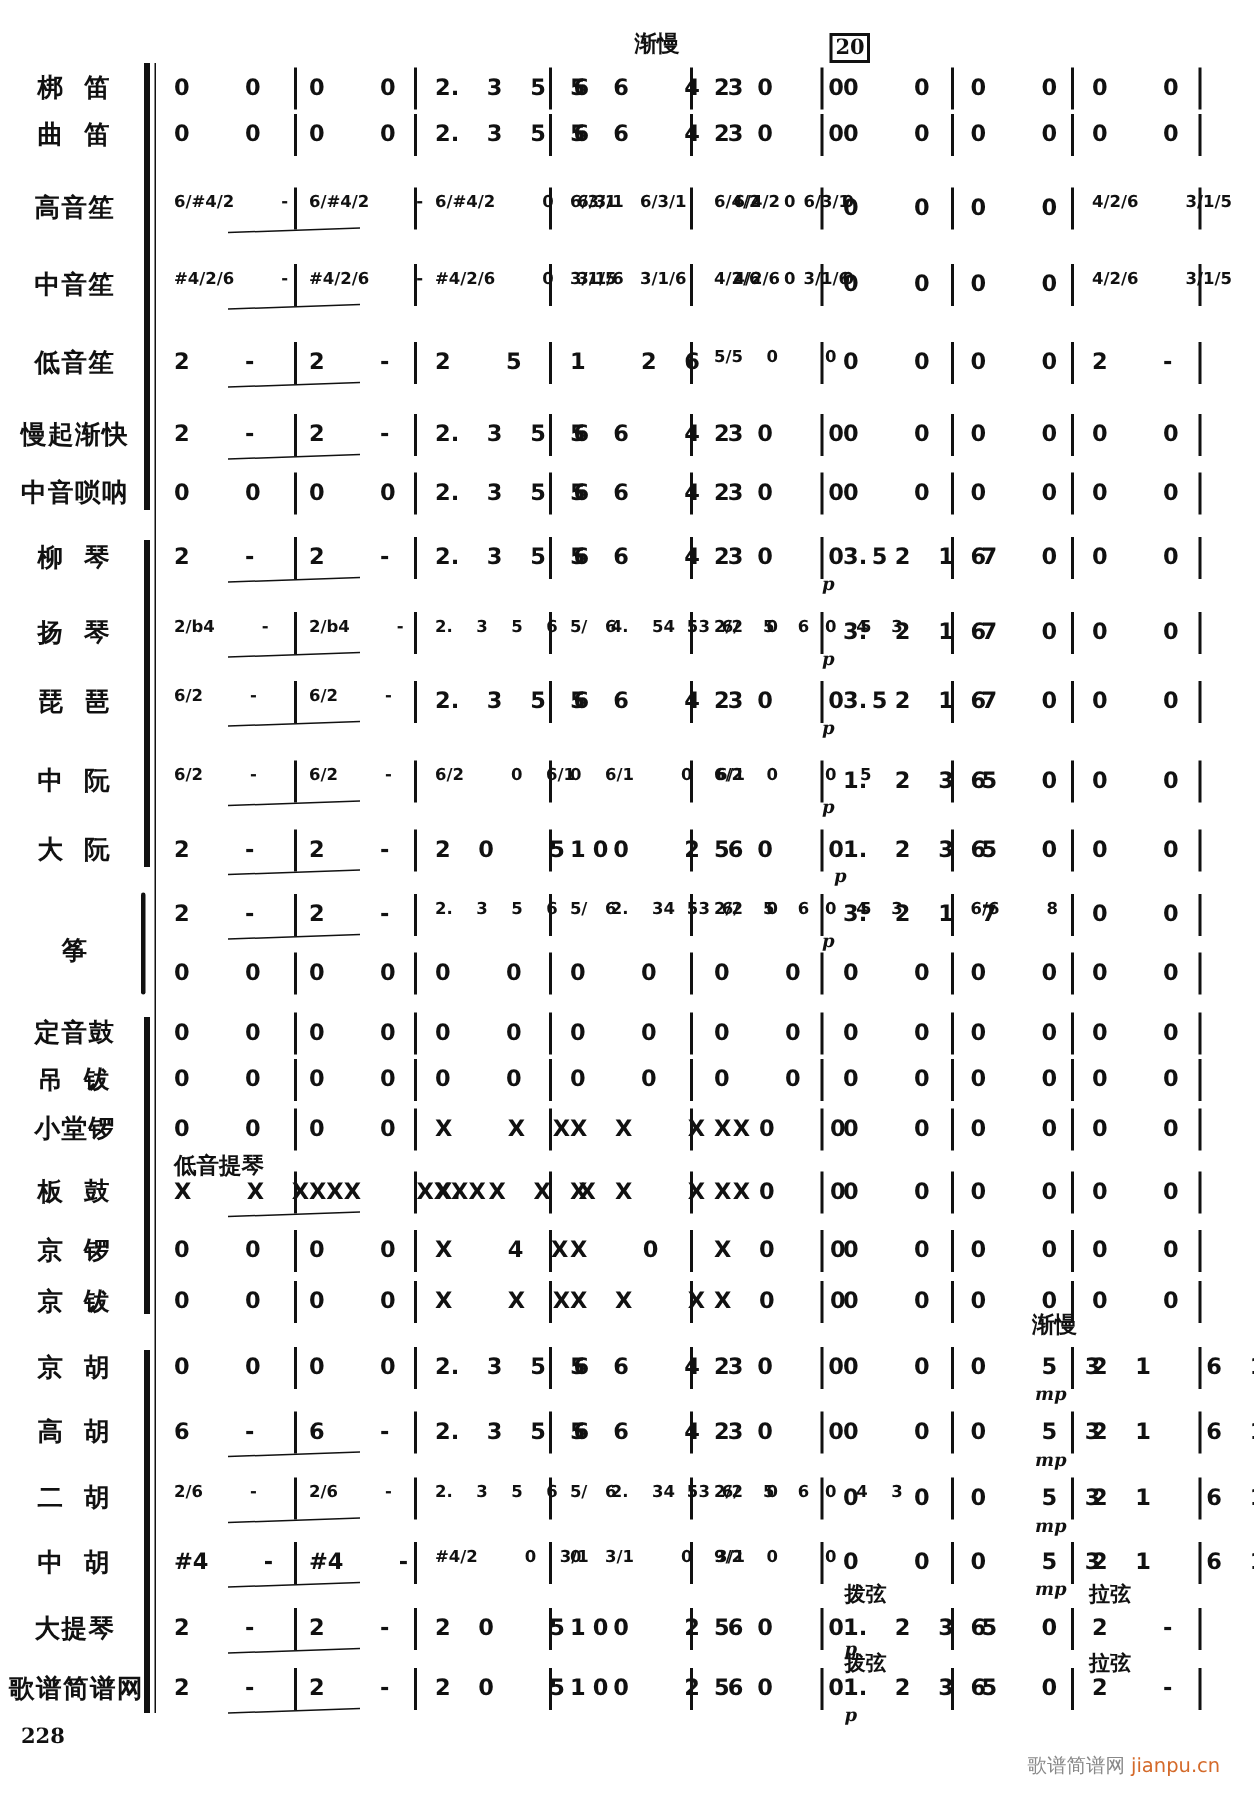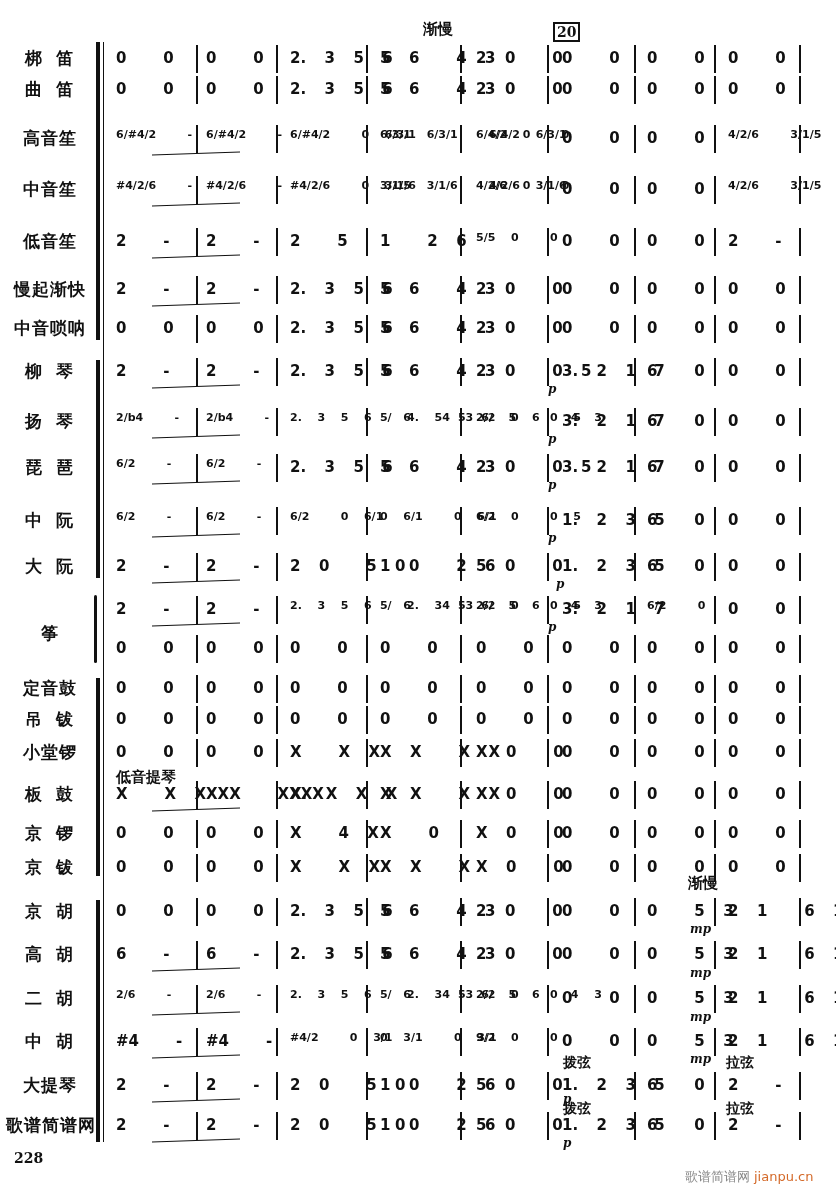--- a/index.html
+++ b/index.html
@@ -249,21 +249,21 @@
       <div class="bar" style="left: 634px; top: 553px; height: 28px;"></div>
       <div class="bar" style="left: 714px; top: 553px; height: 28px;"></div>
       <div class="bar" style="left: 799px; top: 553px; height: 28px;"></div>
       <div class="label" style="top: 622px;">筝</div>
       <div class="cell" style="left: 116px; top: 602px; width: 76px; white-space: pre; word-spacing: 4px;">2    -</div>
       <div class="cell" style="left: 206px; top: 602px; width: 72px; white-space: pre; word-spacing: 4px;">2    -</div>
       <div class="cell small" style="left: 290px; top: 600px; width: 78px; white-space: pre; word-spacing: 4px;">2.  3  5  6  /  2.  3  5  6</div>
       <div class="cell small" style="left: 380px; top: 600px; width: 82px; white-space: pre; word-spacing: 4px;">5  6    4  3  /  5  6    4  3</div>
       <div class="cell small" style="left: 476px; top: 600px; width: 73px; white-space: pre; word-spacing: 4px;">2/2  0    0  5</div>
       <div class="cell" style="left: 562px; top: 602px; width: 74px; white-space: pre; word-spacing: 4px;">3.  2  1  7</div>
-      <div class="cell small" style="left: 647px; top: 600px; width: 69px; white-space: pre; word-spacing: 4px;">6/2    0</div>
+      <div class="cell small" style="left: 647px; top: 600px; width: 69px; white-space: pre; word-spacing: 4px;">6/6    8</div>
       <div class="cell" style="left: 728px; top: 602px; width: 73px; white-space: pre; word-spacing: 4px;">0    0</div>
       <div class="bar" style="left: 196px; top: 596px; height: 28px;"></div>
       <div class="bar" style="left: 276px; top: 596px; height: 28px;"></div>
       <div class="bar" style="left: 366px; top: 596px; height: 28px;"></div>
       <div class="bar" style="left: 460px; top: 596px; height: 28px;"></div>
       <div class="bar" style="left: 547px; top: 596px; height: 28px;"></div>
       <div class="bar" style="left: 634px; top: 596px; height: 28px;"></div>
       <div class="bar" style="left: 714px; top: 596px; height: 28px;"></div>
       <div class="bar" style="left: 799px; top: 596px; height: 28px;"></div>
       <div class="cell" style="left: 116px; top: 641px; width: 76px; white-space: pre; word-spacing: 4px;">0    0</div>

